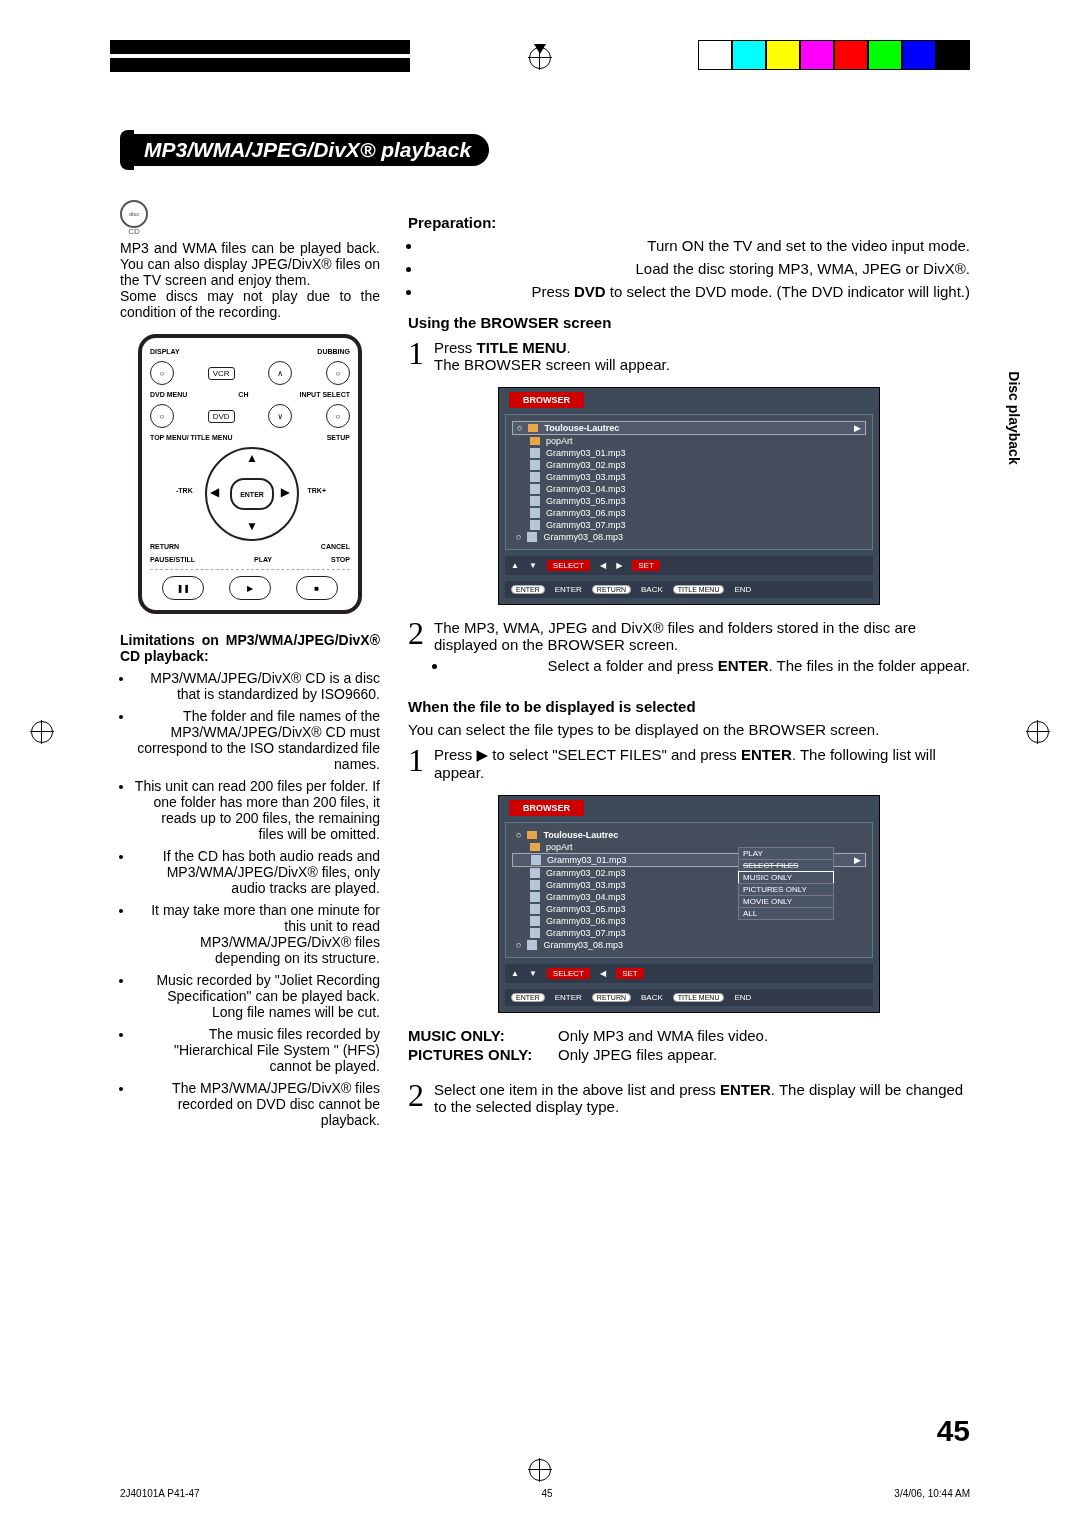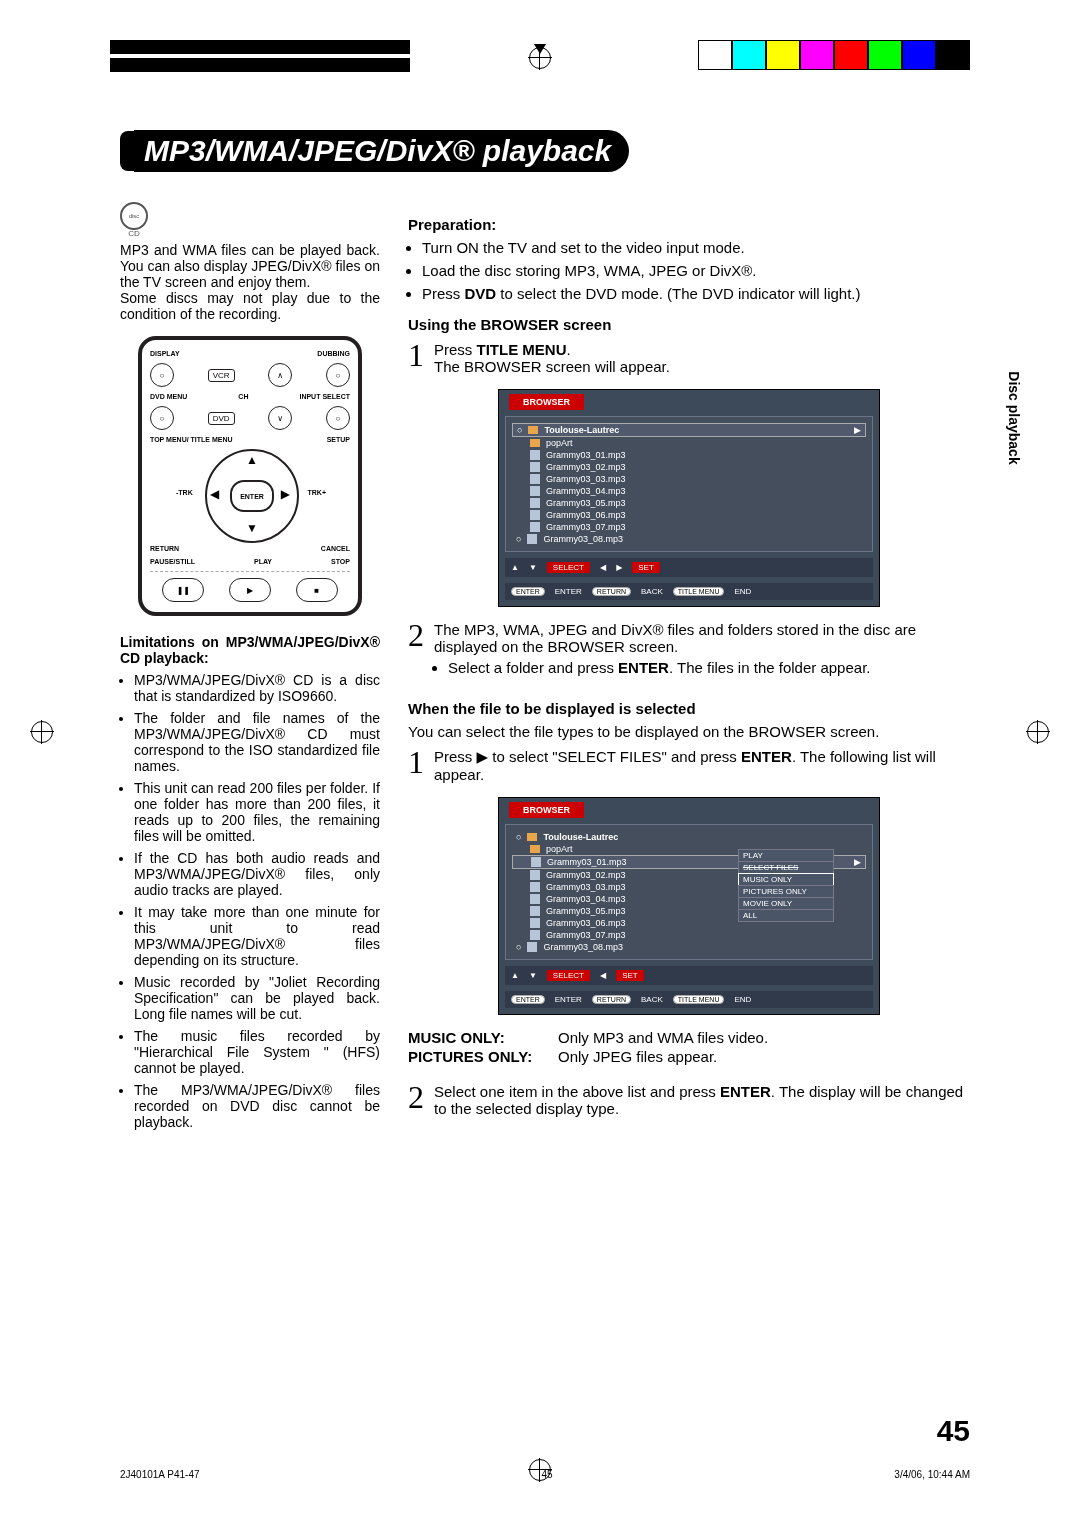--- a/index.html
+++ b/index.html
@@ -9,40 +9,40 @@
   .color-bars { position: absolute; right: 110px; top: 40px; display: flex; }
   .color-bars div { width: 34px; height: 30px; border: 1px solid #000; box-sizing: border-box; }
   .reg-mark { position: absolute; width: 24px; height: 24px; }
   .reg-mark::before { content: ""; position: absolute; width: 20px; height: 20px; border: 1px solid #000; border-radius: 50%; top: 1px; left: 1px; }
   .reg-mark::after { content: ""; position: absolute; width: 24px; height: 1px; background: #000; top: 11px; left: 0; box-shadow: 0 -11px 0 0 #000 inset; }
   .reg-mark .v { position: absolute; height: 24px; width: 1px; background: #000; left: 11px; top: 0; }
   .reg-mark .tri { position: absolute; width: 0; height: 0; border-left: 6px solid transparent; border-right: 6px solid transparent; border-top: 10px solid #000; left: 6px; top: -2px; }
   .content { position: absolute; top: 130px; left: 120px; right: 110px; bottom: 100px; }
   .title-bar { display: flex; align-items: center; margin-bottom: 30px; }
   .title-bar .cap { width: 14px; height: 40px; background: #000; border-radius: 8px 0 0 8px; }
-  .title-bar h1 { background: #000; color: #fff; font-size: 30px; font-weight: bold; padding: 4px 18px 4px 10px; margin: 0; font-style: italic; border-radius: 0 22px 22px 0; }
+  .title-bar h1 { background: #000; color: #fff; font-size: 21px; font-weight: bold; padding: 4px 18px 4px 10px; margin: 0; font-style: italic; border-radius: 0 22px 22px 0; }
   .cols { display: flex; gap: 28px; }
   .left { width: 260px; font-size: 14px; text-align: justify; }
   .right { flex: 1; font-size: 15px; }
   .cd-icon { width: 24px; height: 24px; border: 2px solid #555; border-radius: 50%; display: flex; align-items: center; justify-content: center; font-size: 6px; color: #555; margin-bottom: 12px; position: relative; }
   .cd-icon::after { content: "CD"; position: absolute; bottom: -10px; font-size: 8px; }
   .intro { font-weight: normal; margin-bottom: 14px; }
   .remote { width: 200px; border: 4px solid #231f20; border-radius: 18px; padding: 10px 8px; margin: 0 auto 18px; background: #fff; font-size: 8px; }
   .remote .row { display: flex; justify-content: space-between; align-items: center; margin-bottom: 6px; }
   .remote .btn { width: 22px; height: 22px; border: 1.5px solid #231f20; border-radius: 50%; display: flex; align-items: center; justify-content: center; font-size: 8px; }
   .remote .lbl { font-size: 7px; font-weight: bold; }
   .remote .vcr { border: 1px solid #231f20; border-radius: 3px; padding: 1px 4px; font-weight: normal; }
   .remote .dpad { position: relative; width: 120px; height: 90px; margin: 6px auto; }
   .remote .dpad .ring { position: absolute; width: 90px; height: 90px; border: 2px solid #231f20; border-radius: 50%; left: 15px; top: 0; }
   .remote .dpad .enter { position: absolute; width: 40px; height: 28px; border: 2px solid #231f20; border-radius: 14px; left: 40px; top: 31px; display: flex; align-items: center; justify-content: center; font-size: 7px; font-weight: bold; }
   .remote .dpad .arrow { position: absolute; font-size: 12px; }
   .remote .play-row { display: flex; justify-content: space-around; border-top: 1px dashed #aaa; padding-top: 6px; }
   .remote .play-btn { width: 40px; height: 22px; border: 1.5px solid #231f20; border-radius: 12px; display: flex; align-items: center; justify-content: center; }
   .subhead { font-weight: bold; margin: 14px 0 6px; }
-  ul.bul { margin: 4px 0 10px 14px; padding: 0; }
+  ul.bul { margin: 4px 0 10px 14px; padding: 0; text-align: right; }
   ul.bul li { margin-bottom: 6px; }
   .step { display: flex; gap: 10px; margin: 8px 0; align-items: flex-start; }
   .step .num { font-size: 32px; font-weight: normal; font-family: Georgia, serif; line-height: 0.9; }
   .step .txt { flex: 1; }
   .browser-box { width: 380px; margin: 14px auto; border: 1px solid #000; background: #3d4a5a; color: #fff; font-size: 9px; }
   .browser-box .tab { display: inline-block; background: #c00; color: #fff; padding: 3px 14px; font-weight: bold; margin: 4px 0 0 10px; font-size: 9px; }
   .browser-box .panel { background: #444e5c; margin: 6px; padding: 6px; border: 1px solid #6a7688; }
   .browser-box .file-row { display: flex; align-items: center; gap: 6px; padding: 1px 4px; }
   .browser-box .file-row.sel { border: 1px solid #aaa; background: #505a6c; }
   .browser-box .folder-icon { width: 10px; height: 8px; background: #e8a54c; display: inline-block; }
@@ -51,21 +51,21 @@
   .browser-box .hint-bar .pill { background: #c00; padding: 1px 6px; }
   .browser-box .hint-bar .key { border: 1px solid #aaa; padding: 0 4px; background: #fff; color: #000; border-radius: 6px; font-size: 7px; }
   .browser-box .sub-menu { position: absolute; right: 38px; top: 24px; width: 96px; font-size: 8px; }
   .browser-box .sub-menu div { padding: 1px 4px; border: 1px solid #778; margin-bottom: -1px; background: #4a5568; }
   .browser-panel-wrap { position: relative; }
   .def-table { margin: 10px 0 18px; font-size: 15px; }
   .def-table .drow { display: flex; margin-bottom: 2px; }
   .def-table .dlabel { font-weight: bold; width: 150px; flex-shrink: 0; }
   .side-tab { position: absolute; right: -90px; top: 280px; transform: rotate(90deg); font-weight: bold; font-size: 14px; }
   .page-num { position: absolute; right: 0; bottom: -20px; font-size: 30px; font-weight: bold; }
-  .footer { position: absolute; bottom: 48px; left: 120px; right: 110px; display: flex; justify-content: space-between; font-size: 10px; }
+  .footer { position: absolute; bottom: 29px; left: 120px; right: 110px; display: flex; justify-content: space-between; font-size: 10px; }
   b { font-weight: bold; }
 </style>
 </head>
 <body>
 
 <div class="page">
   <div class="black-bars"></div>
   <div class="color-bars">
     <div style="background:#fff"></div>
       <div style="background:#0ff"></div>

